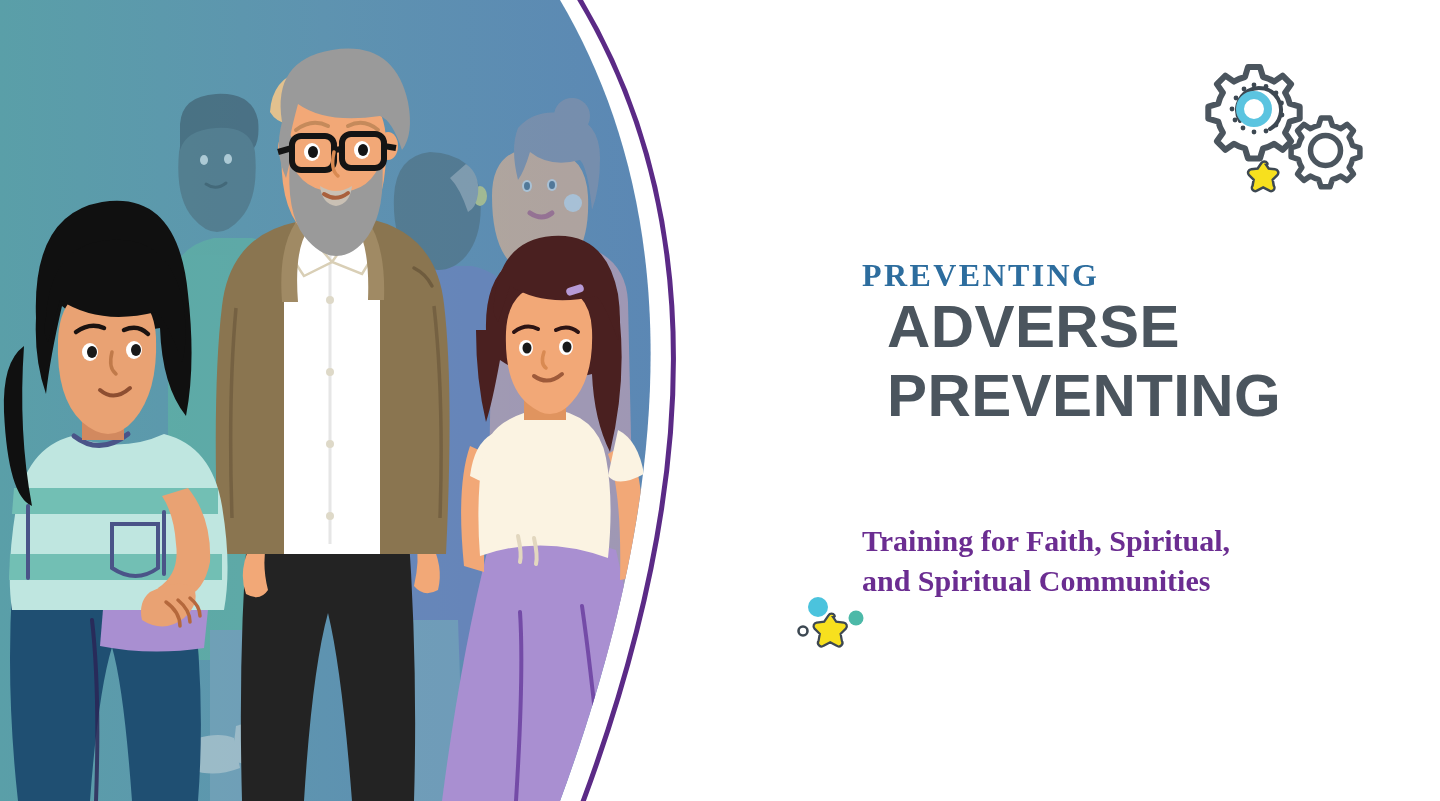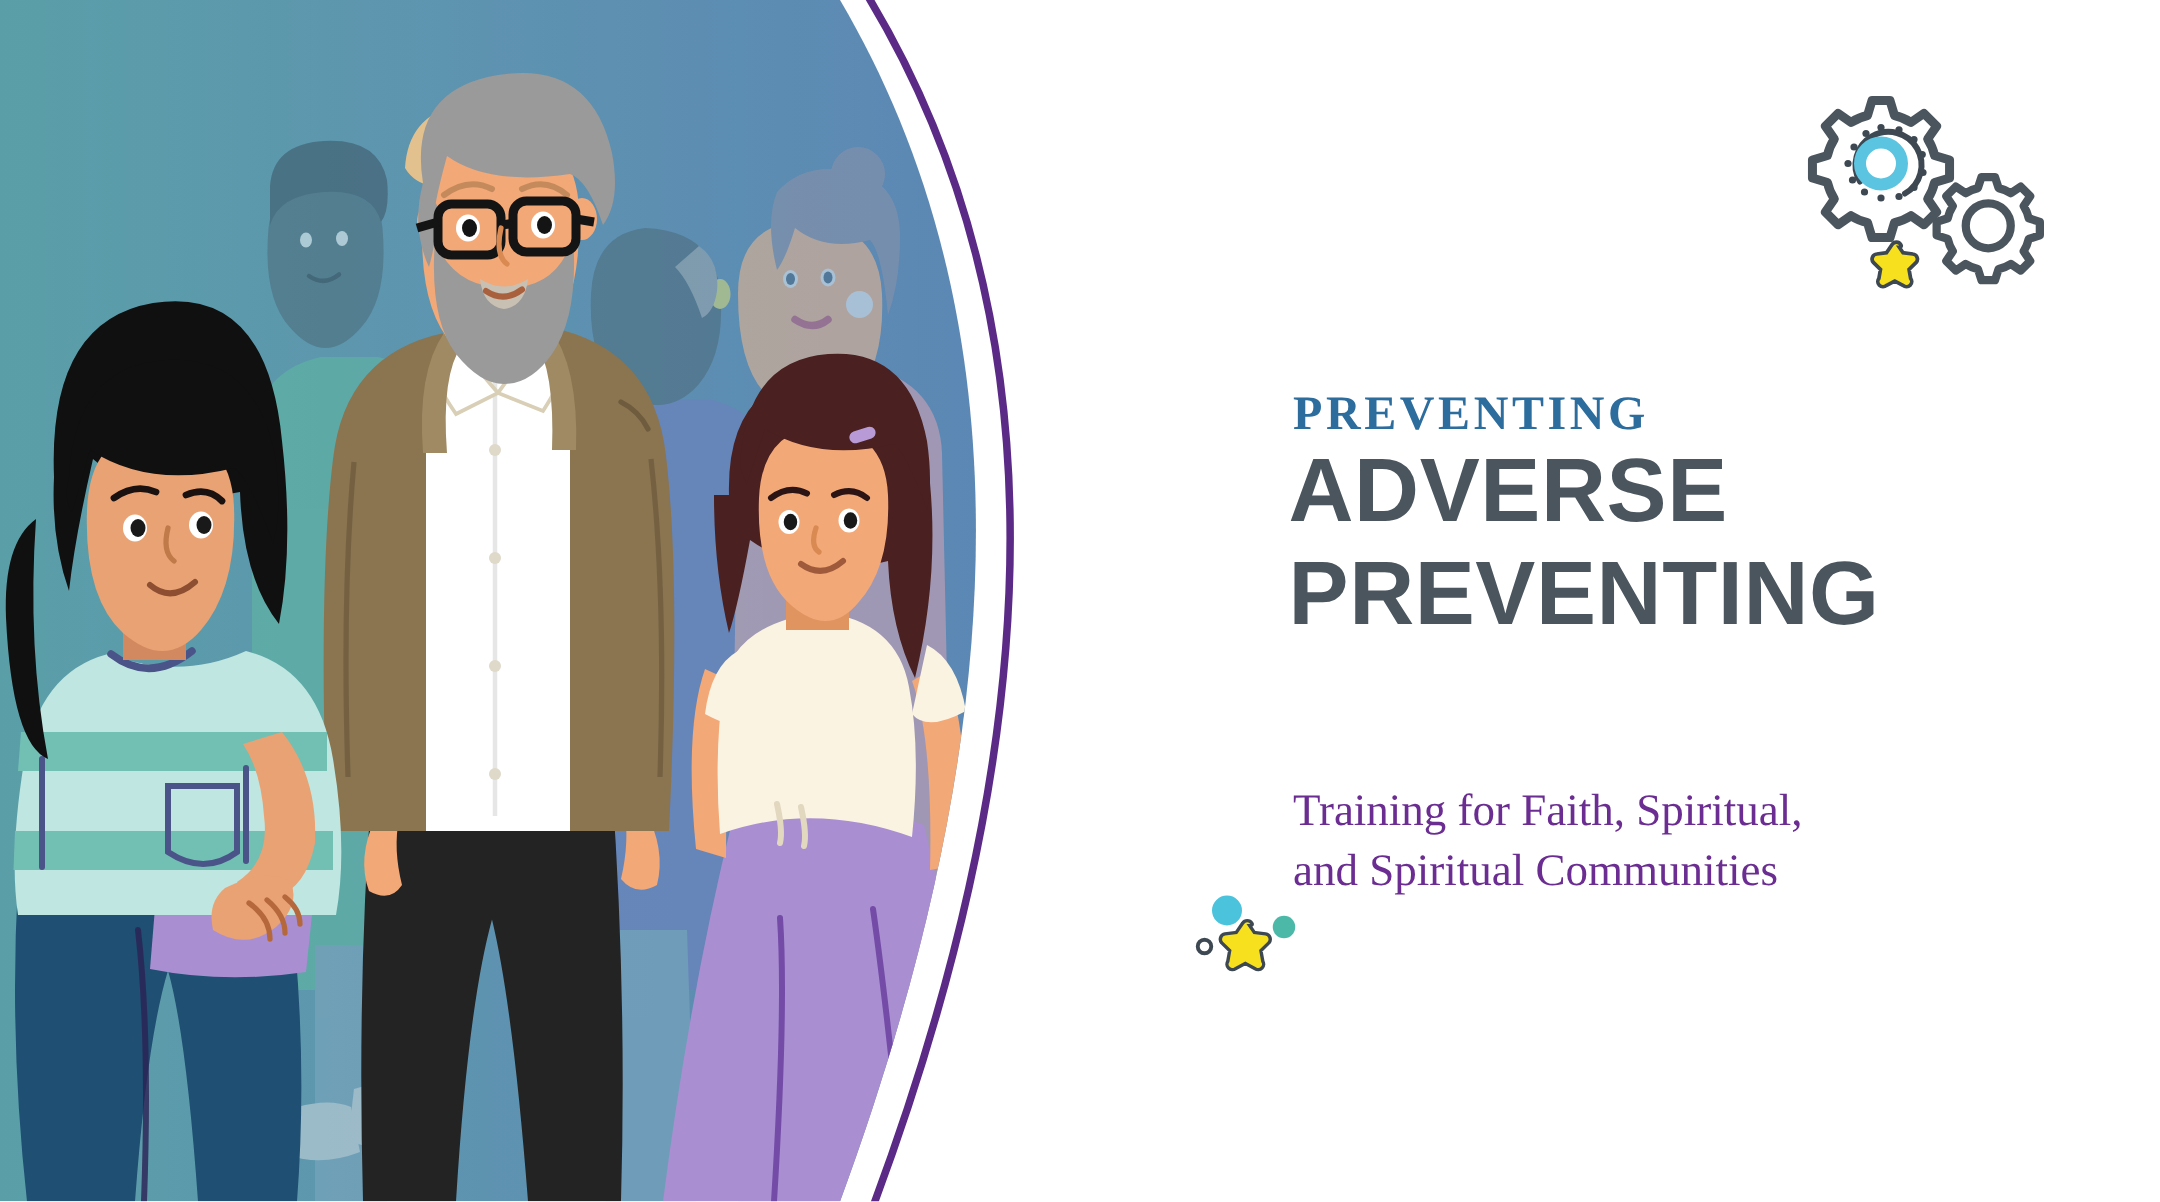--- a/index.html
+++ b/index.html
@@ -60,27 +60,27 @@
     top: 292px;
     left: -3px;
     font-family: "Liberation Sans", sans-serif;
     font-weight: bold;
     font-size: 60px;
     letter-spacing: 0.4px;
     color: #4b555e;
     line-height: 69px;
     white-space: nowrap;
   }
-  .title .tline { display: block; }
+  .title .tline { display: block; margin-left: 28px; }
   .subtitle {
     position: absolute;
     top: 521px;
     left: 0;
     font-family: "Liberation Serif", serif;
-    font-weight: normal;
+    font-weight: bold;
     font-size: 30px;
     color: #6b2d91;
     line-height: 40px;
     white-space: nowrap;
   }
   .subtitle .sline { display: block; }
 
   
   #gears-deco {
     position: absolute;

